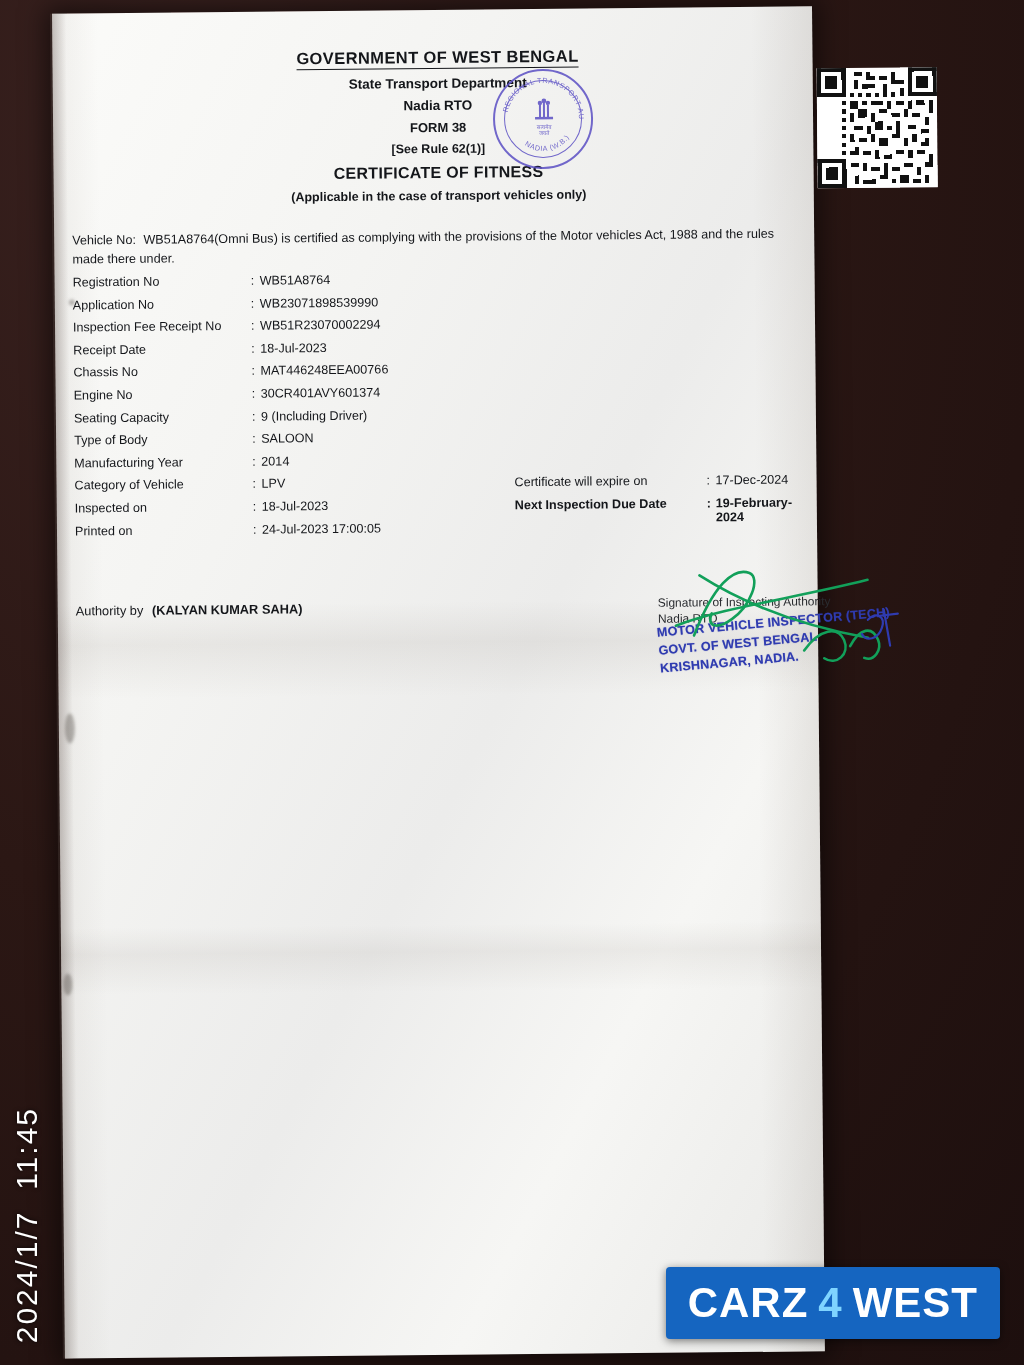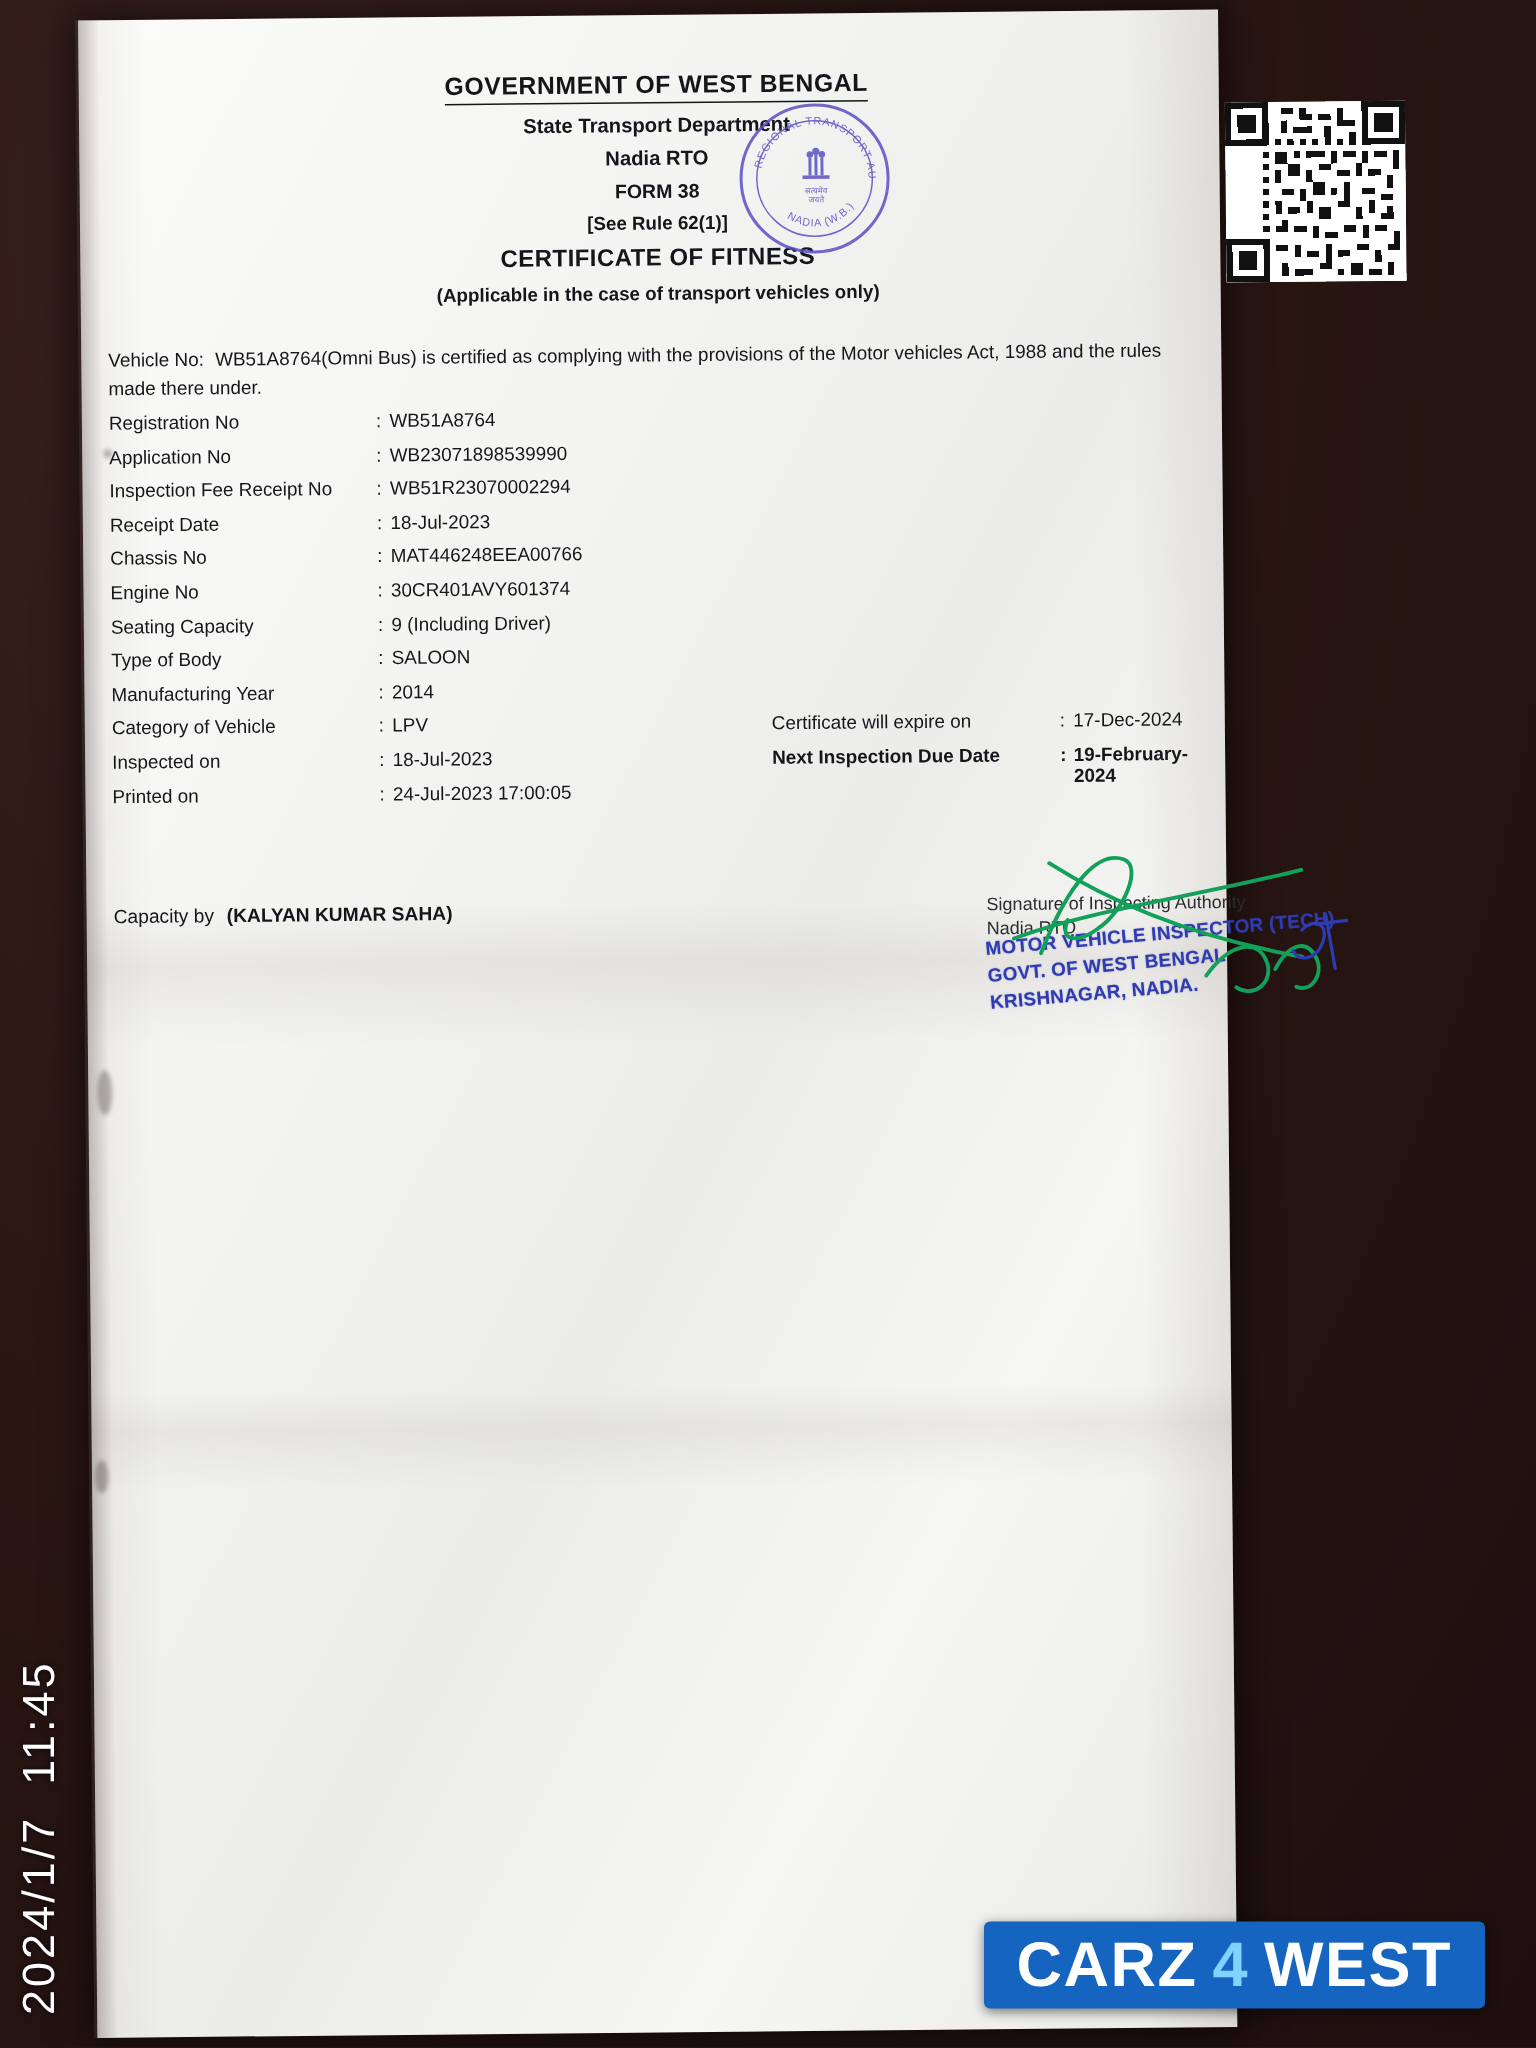--- a/index.html
+++ b/index.html
@@ -217,23 +217,23 @@
     writing-mode: vertical-rl;
     transform: rotate(180deg);
     letter-spacing: 2px;
     text-shadow: 0 0 4px rgba(0,0,0,0.8);
     white-space: pre;
   }
 
   
   .watermark {
     position: absolute;
-    right: 34px;
+    right: 24px;
     bottom: 26px;
-    height: 58px;
+    height: 72px;
     background: #1565c0;
     border-radius: 4px;
     display: flex;
     align-items: center;
     padding: 0 22px;
     box-shadow: 0 2px 8px rgba(0,0,0,0.5);
   }
   .watermark span {
     font-size: 42px;
     font-weight: bold;
@@ -482,21 +482,21 @@
           <div class="rvalue">17-Dec-2024</div>
         </div>
         <div class="rrow">
           <div class="rlabel bold">Next Inspection Due Date</div>
           <div class="rcolon bold">:</div>
           <div class="rvalue bold">19-February-2024</div>
         </div>
       </div>
 
       <div class="inspected-by">
-        <span>Capacity by</span>
+        <span>Authority by</span>
         <b style="margin-left:5px">(KALYAN KUMAR SAHA)</b>
       </div>
 
       <div class="sign-block">
         <div class="sign-auth">Signature of Inspecting Authority</div>
         <div class="sign-rto">Nadia RTO</div>
       </div>
 
       <div class="stamp-text">
         <div>MOTOR VEHICLE INSPECTOR (TECH)</div>

